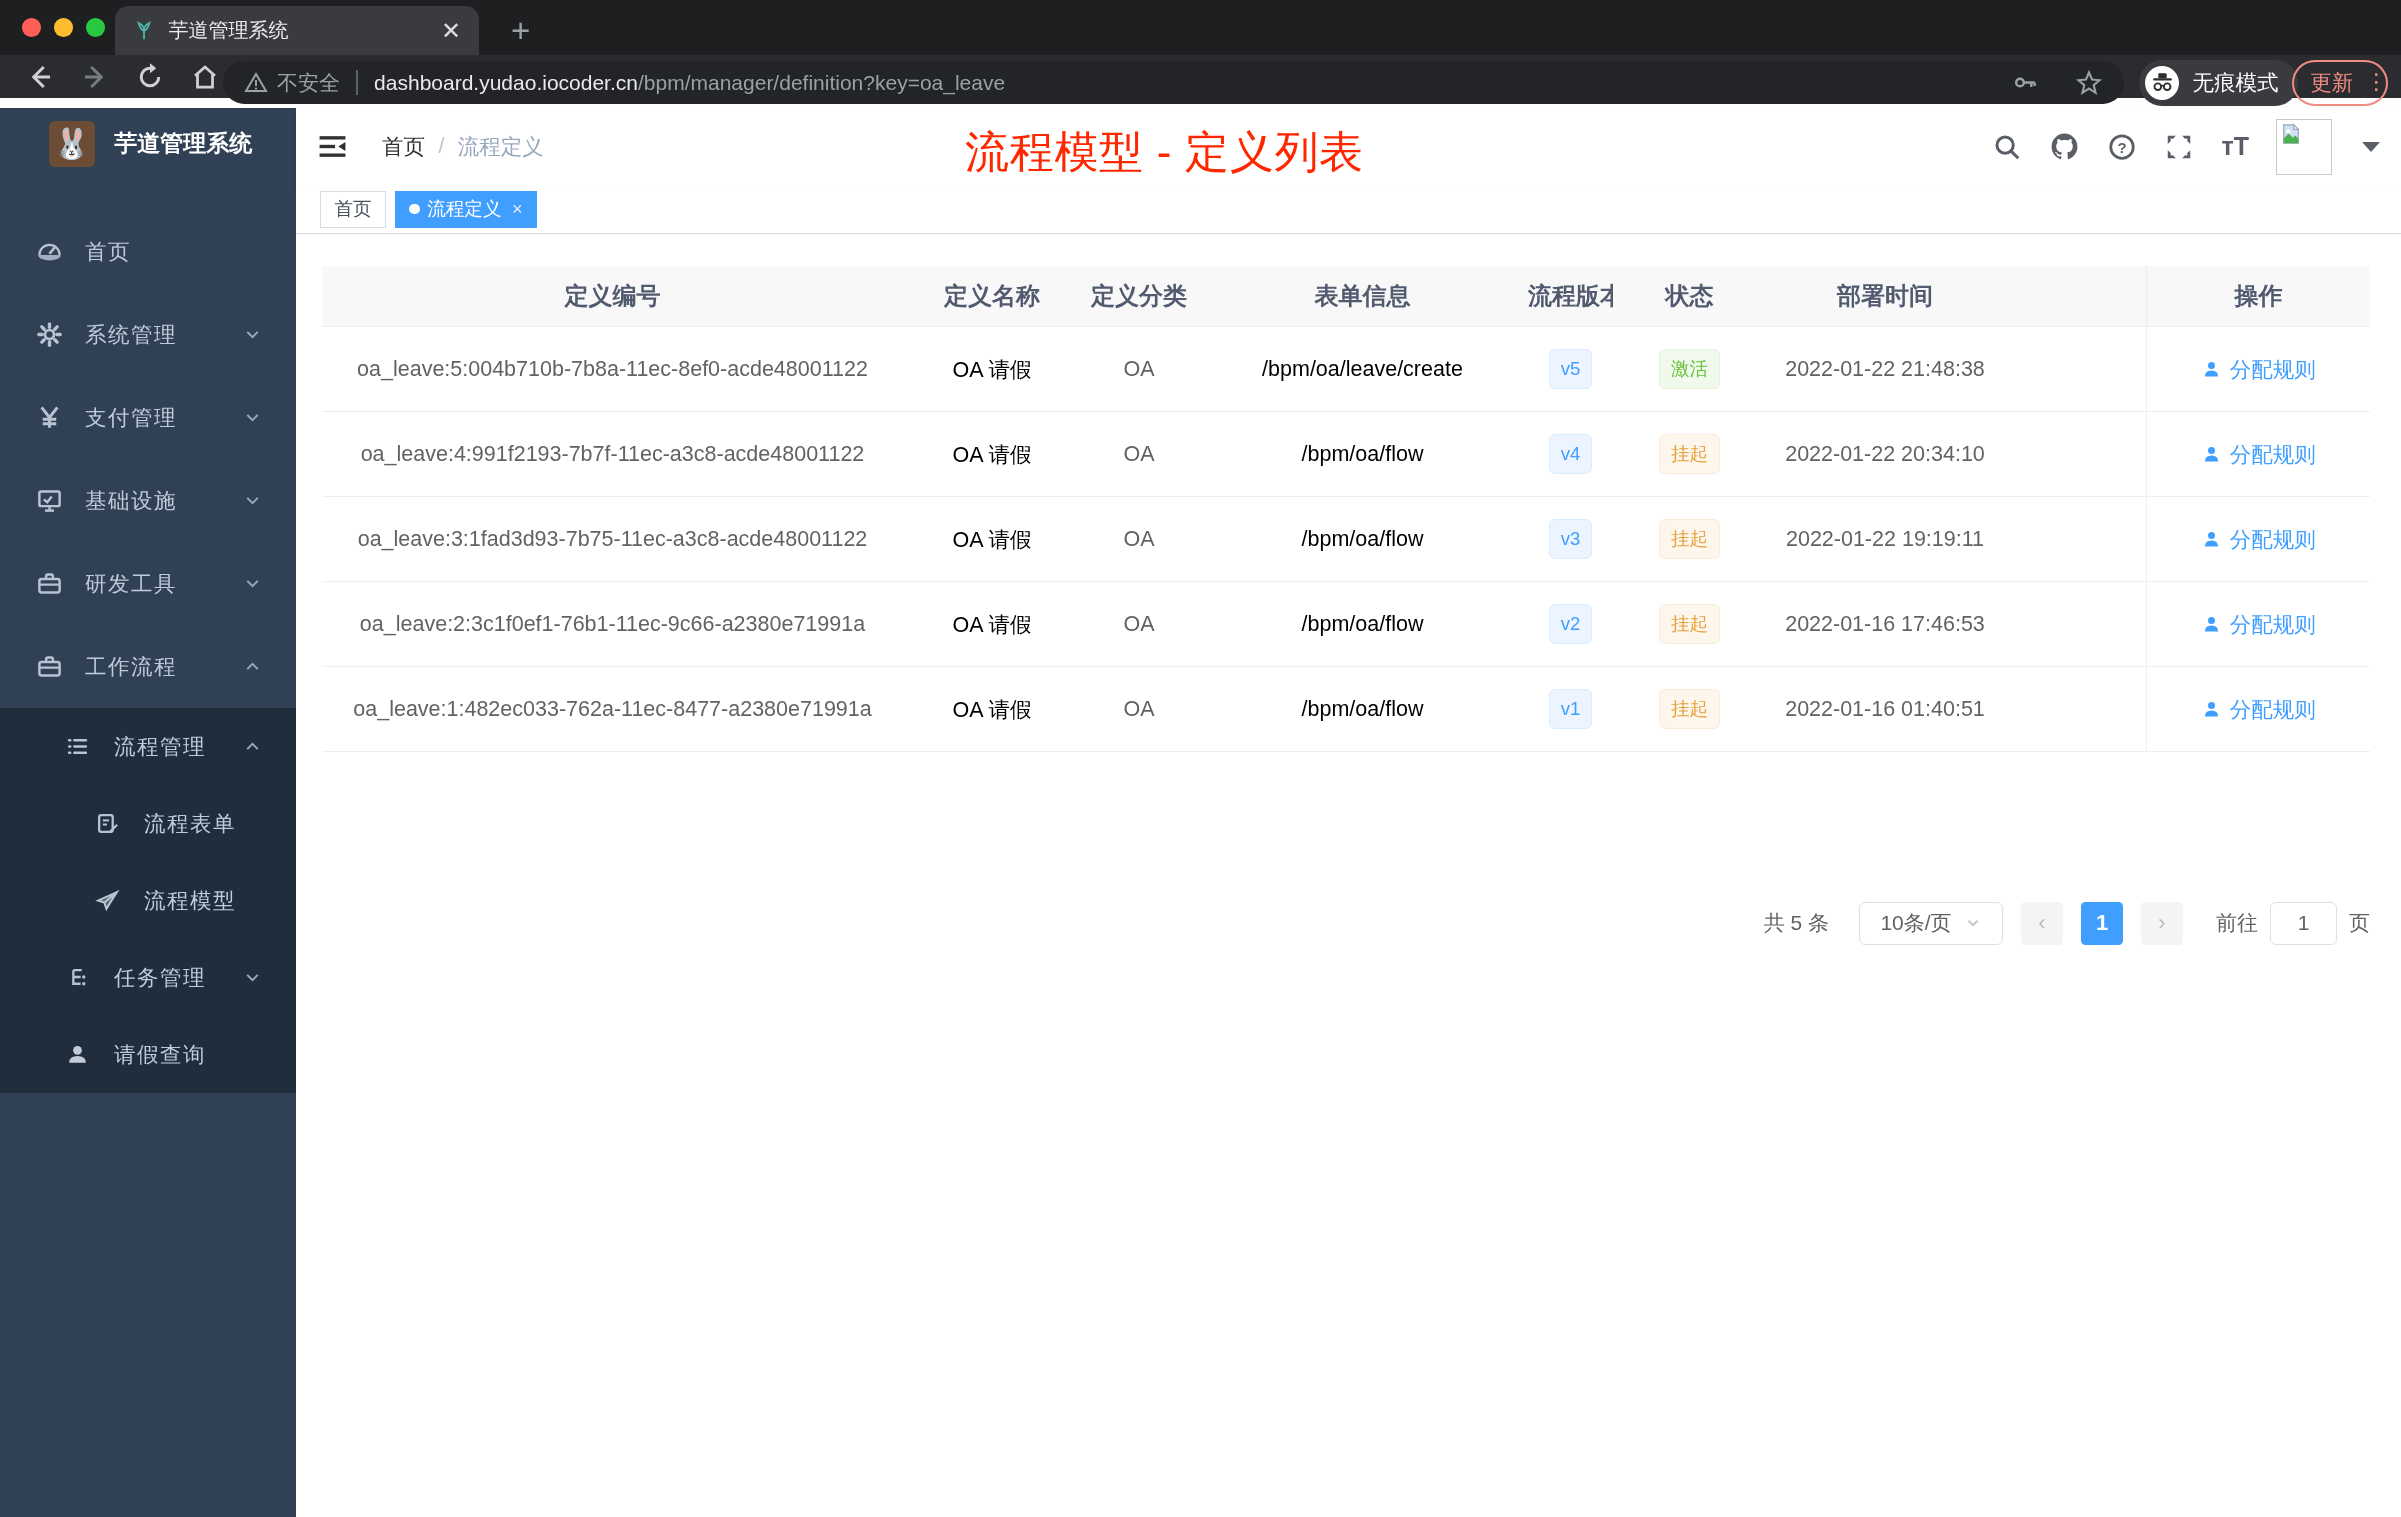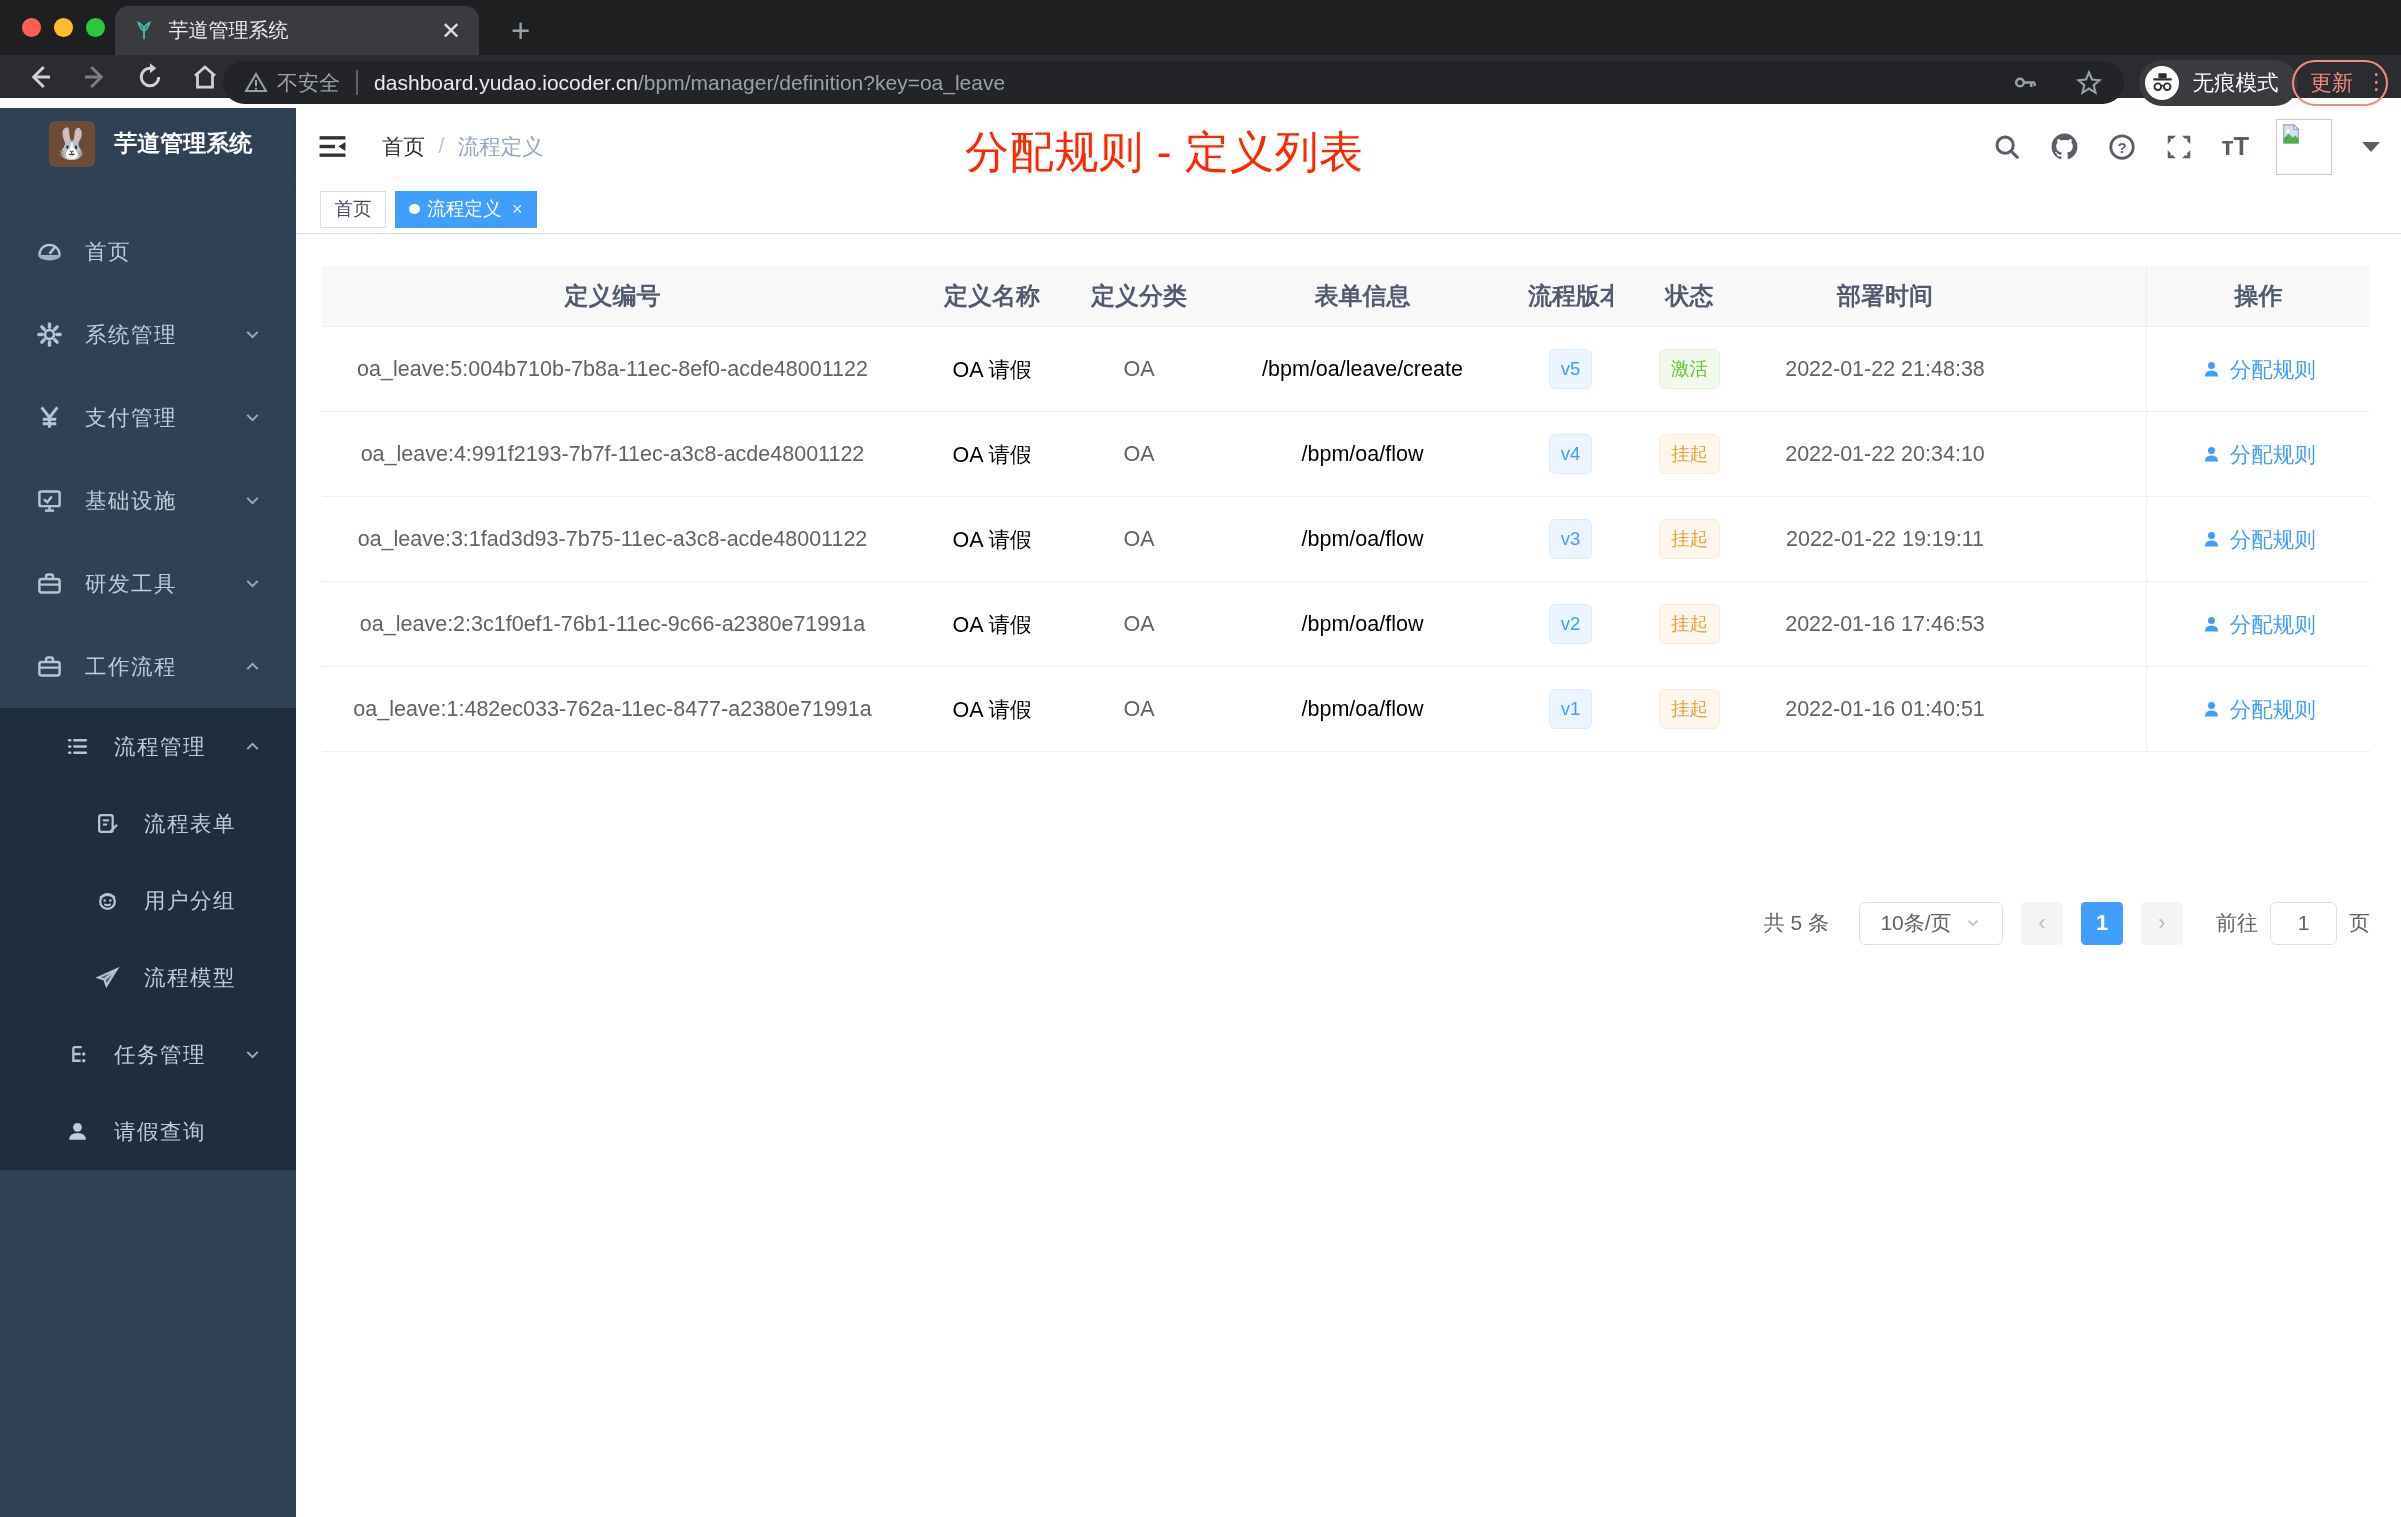--- a/index.html
+++ b/index.html
@@ -341,32 +341,20 @@
                 <line x1="7.5" y1="9" x2="13.5" y2="9" stroke="currentColor" stroke-width="2"></line>
                 <line x1="7.5" y1="13" x2="11.5" y2="13" stroke="currentColor" stroke-width="2"></line>
                 <path d="M14 19 L20.5 12.5 L22 14 L15.5 20.5 L13.6 20.9 Z" fill="currentColor"></path>
               </svg>
             </span>
           <span class="lbl">流程表单</span>
         </div>
         <div class="mi lv2">
           <span class="ic">
               <svg width="25" height="25" viewBox="0 0 24 24">
-                <circle cx="12" cy="13" r="7" stroke="currentColor" stroke-width="2.2" fill="none"></circle>
-                <circle cx="9.3" cy="12" r="1.2" fill="currentColor"></circle>
-                <circle cx="14.7" cy="12" r="1.2" fill="currentColor"></circle>
-                <path d="M9 15.5 Q12 17.5 15 15.5" stroke="currentColor" stroke-width="1.8" fill="none"></path>
-                <path d="M5 9 Q12 4 19 9" stroke="currentColor" stroke-width="2.2" fill="none"></path>
-              </svg>
-            </span>
-          <span class="lbl">用户分组</span>
-        </div>
-        <div class="mi lv2">
-          <span class="ic">
-              <svg width="25" height="25" viewBox="0 0 24 24">
                 <path d="M21 4 L3 12 L9 14 L11 20 L14 15 L21 4 Z M9 14 L21 4" stroke="currentColor" stroke-width="2" fill="currentColor" fill-opacity=".35"></path>
               </svg>
             </span>
           <span class="lbl">流程模型</span>
         </div>
         <div class="mi lv1">
           <span class="ic">
               <svg width="25" height="25" viewBox="0 0 24 24">
                 <path d="M8 5 H16 M8 5 V18 H15 M8 11.5 H15" stroke="currentColor" stroke-width="2.2" fill="none"></path>
                 <circle cx="18" cy="11.5" r="1.6" fill="currentColor"></circle>
@@ -450,21 +438,21 @@
             <path d="M4 2 H15 L20 7 V22 H4 Z" fill="#cfe0f5" stroke="#9aa6b5" stroke-width="1.2"></path>
             <path d="M15 2 L15 7 H20 Z" fill="#fff" stroke="#9aa6b5" stroke-width="1.2"></path>
             <circle cx="9" cy="9" r="2.2" fill="#fff"></circle>
             <path d="M4 17 L9.5 11.5 L14 16 L16.5 13.5 L20 17 V22 H4 Z" fill="#4caf50"></path>
           </svg>
       </span>
       <span class="caret-down"></span>
     </span>
   </div>
 
-  <div class="annotation">分配规则 - 定义列表</div>
+  <div class="annotation">流程模型 - 定义列表</div>
 
   <div class="tagsview">
     <span class="tag-item">
       <span>首页</span>
     </span>
     <span class="tag-item active">
       <span class="tag-dot"></span>
       <span>流程定义</span>
       <span class="tag-close">×</span>
     </span>

